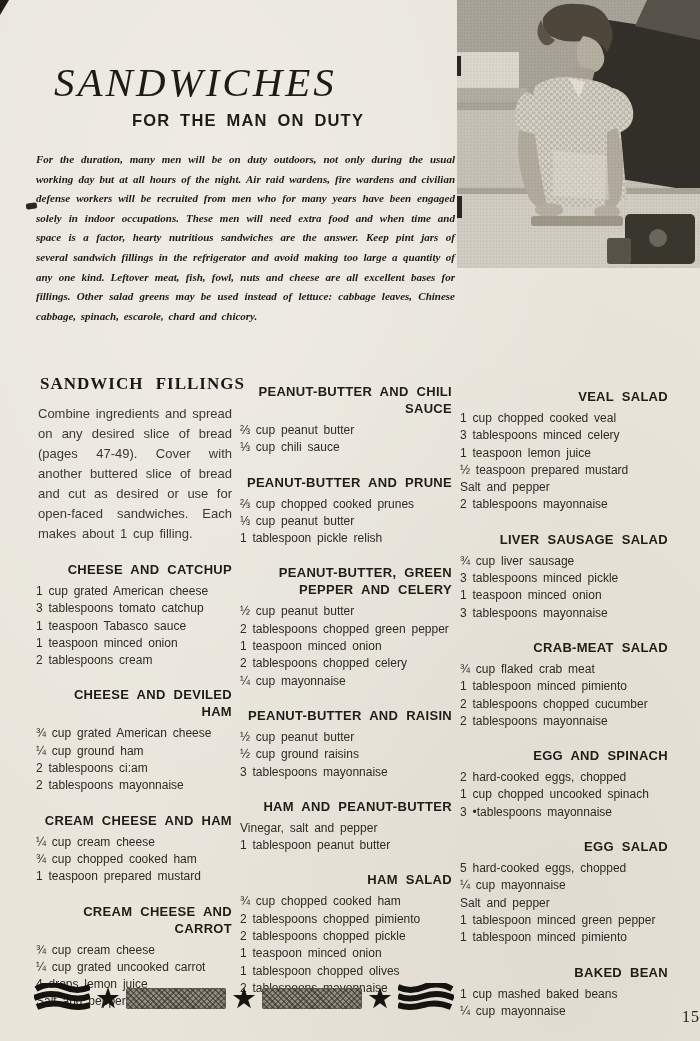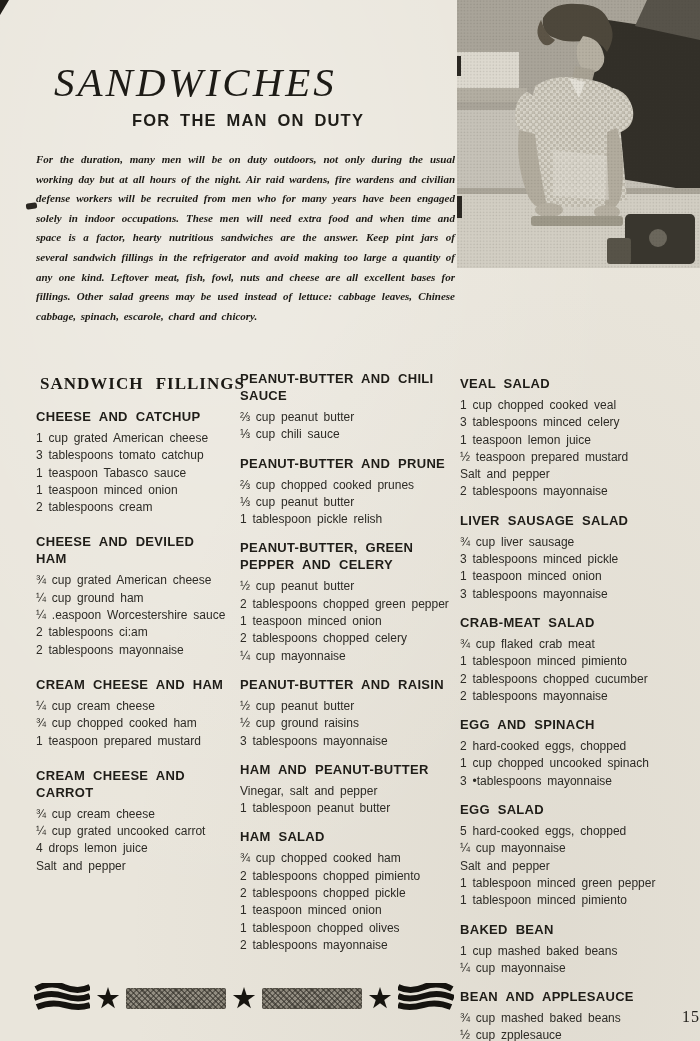--- a/index.html
+++ b/index.html
@@ -49,21 +49,21 @@
   }
   .fillings-body{
     margin:0 0 6px 2px;font-size:13px;line-height:20px;text-align:justify;
     color:#3b3933;word-spacing:2px;
   }
   .recipe{margin:0 0 11px 0;}
   .col-1 .recipe{margin-bottom:17px;}
   .col-1 .recipe:first-of-type{margin-top:14px;}
   .col-3{padding-top:5px;}
   .recipe h3{
-    margin:4px 0 5px 0;text-align:left;
+    margin:17px 0 5px 0;text-align:right;
     font-size:13px;font-weight:bold;line-height:17px;
     letter-spacing:.3px;word-spacing:4px;color:#1f1d18;
   }
   .ing{
     font-size:12px;line-height:17.3px;color:#2d2b26;word-spacing:2.5px;
     padding-left:12px;text-indent:-12px;font-weight:500;
   }
 
   
   .footer-band{
@@ -156,33 +156,33 @@
   <h1 class="main-title">SANDWICHES</h1>
   <h2 class="subtitle">FOR THE MAN ON DUTY</h2>
 
   <div class="intro">
     <div class="photo-spacer"></div><span>For the duration, many men will be on duty outdoors, not only during the usual working day but at all hours of the night.  Air raid wardens, fire wardens and civilian defense workers will be recruited from men who for many years have been engaged solely in indoor occupations.  These men will need extra food and when time and space is a factor, hearty nutritious sandwiches are the answer.  Keep pint jars of several sandwich fillings in the refrigerator and avoid making too large a quantity of any one kind.  Leftover meat, fish, fowl, nuts and cheese are all excellent bases for fillings.  Other salad greens may be used instead of lettuce:  cabbage leaves, Chinese cabbage, spinach, escarole, chard and chicory.</span>
   </div>
 
   <div class="columns">
     <div class="col col-1">
       <h2 class="fillings-heading">SANDWICH FILLINGS</h2>
+      <p class="fillings-body">Combine ingredients and spread on any desired slice of bread (pages 47-49).  Cover with another buttered slice of bread and cut as desired or use for open-faced sandwiches.  Each makes about 1 cup filling.</p>
     <section class="recipe">
           <h3>CHEESE AND CATCHUP</h3>
           <div class="ing">1 cup grated American cheese</div>
           <div class="ing">3 tablespoons tomato catchup</div>
           <div class="ing">1 teaspoon Tabasco sauce</div>
           <div class="ing">1 teaspoon minced onion</div>
           <div class="ing">2 tablespoons cream</div>
         </section>
         <section class="recipe">
           <h3>CHEESE AND DEVILED HAM</h3>
           <div class="ing">¾ cup grated American cheese</div>
           <div class="ing">¼ cup ground ham</div>
-          <div class="ing">¼ .easpoon Worcestershire sauce</div>
           <div class="ing">2 tablespoons ci:am</div>
           <div class="ing">2 tablespoons mayonnaise</div>
         </section>
         <section class="recipe">
           <h3>CREAM CHEESE AND HAM</h3>
           <div class="ing">¼ cup cream cheese</div>
           <div class="ing">¾ cup chopped cooked ham</div>
           <div class="ing">1 teaspoon prepared mustard</div>
         </section>
         <section class="recipe">

